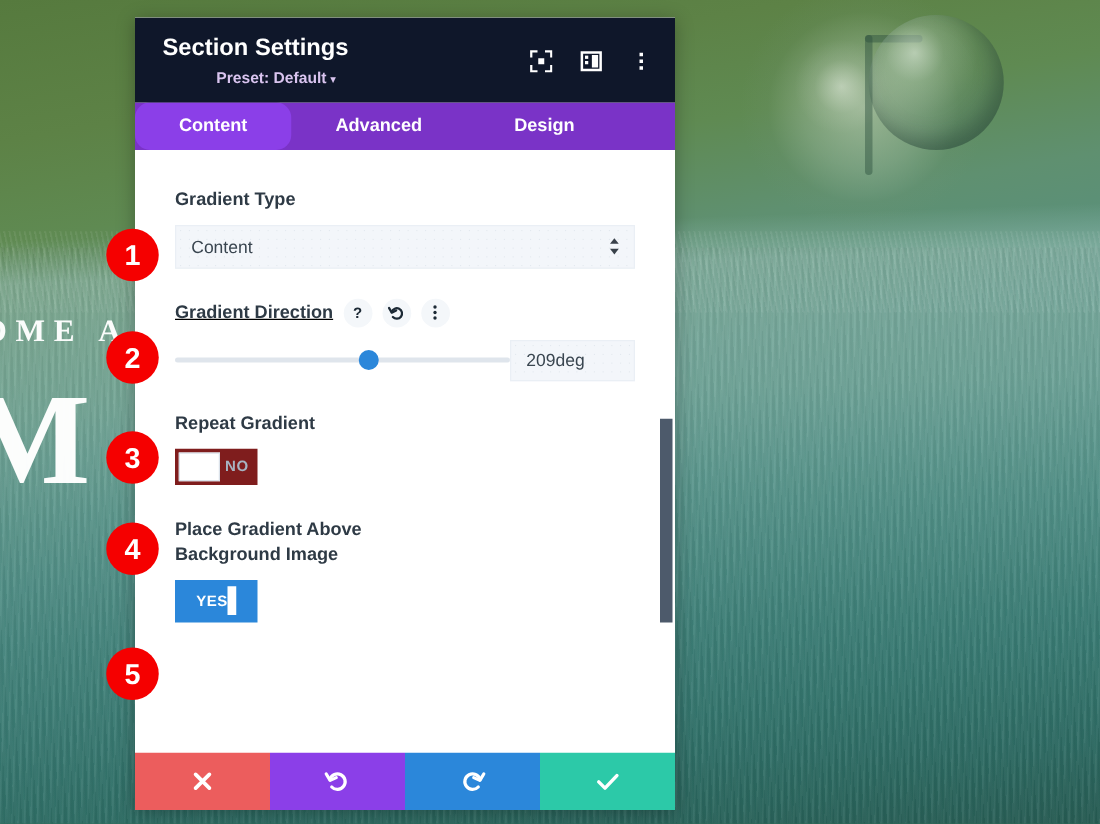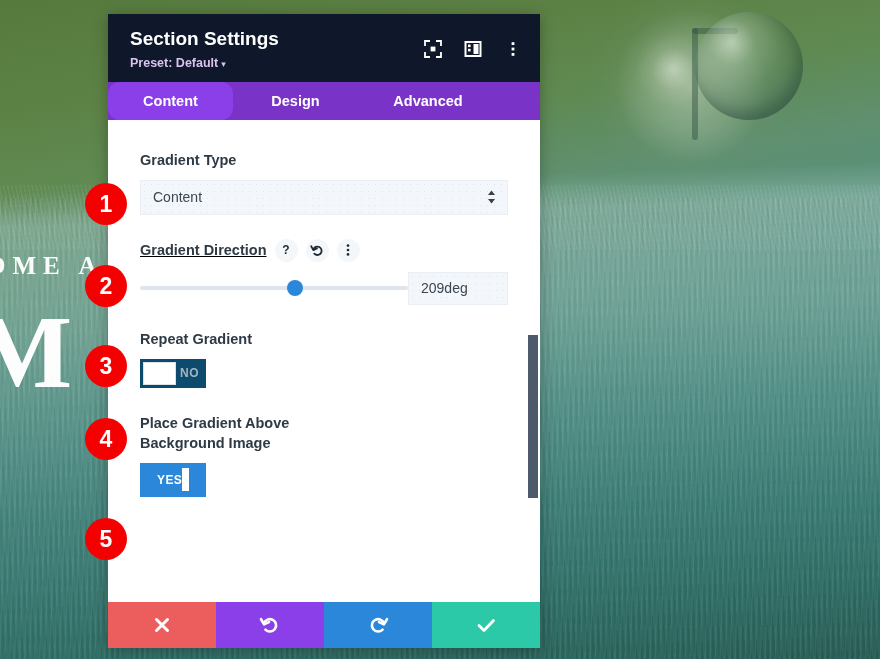--- a/index.html
+++ b/index.html
@@ -153,20 +153,21 @@
     font-size: 19px;
     font-weight: 700;
     line-height: 1.2;
     margin: 0 0 2px 0;
   }
   .panel-preset {
     color: #d9c4ef;
     font-size: 12.5px;
     font-weight: 700;
     display: inline-block;
+    margin-left: 43px;
   }
   .preset-caret {
     display: inline-block;
     margin-left: 3px;
     font-size: 9px;
     color: #d9c4ef;
   }
   .header-icons {
     position: absolute;
     right: 18px;
@@ -319,21 +320,21 @@
   
   .toggle {
     display: inline-flex;
     align-items: center;
     height: 29px;
     width: 66px;
     cursor: pointer;
     box-sizing: border-box;
   }
   .toggle.off {
-    background: #0c4a6e;
+    background: #7f1d1d;
     padding: 3px;
   }
   .toggle.off .knob {
     width: 33px;
     height: 23px;
     background: #ffffff;
     border: 1px solid #dbe2ea;
     box-sizing: border-box;
   }
   .toggle.off .tlabel {
@@ -464,22 +465,22 @@
           <rect x="7.6" y="2.2" width="2.8" height="2.8" fill="#ffffff"></rect>
           <rect x="7.6" y="7.6" width="2.8" height="2.8" fill="#ffffff"></rect>
           <rect x="7.6" y="13" width="2.8" height="2.8" fill="#ffffff"></rect>
         </svg>
       </span>
     </div>
   </div>
 
   <div class="tabs">
     <div class="tab t0 active">Content</div>
+    <div class="tab t2">Advanced</div>
     <div class="tab t1">Design</div>
-    <div class="tab t2">Advanced</div>
   </div>
 
   <div class="panel-body">
 
     <div class="field">
       <div class="field-label">Gradient Type</div>
       <div class="select-box">
         <span class="select-value">Content</span>
         <span class="select-arrows">
           <svg width="9" height="14" viewBox="0 0 9 14">

